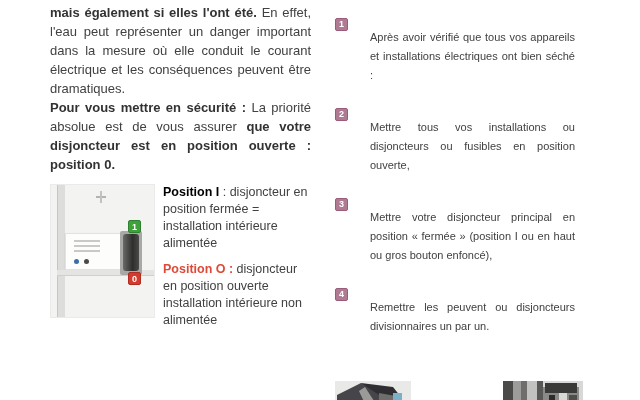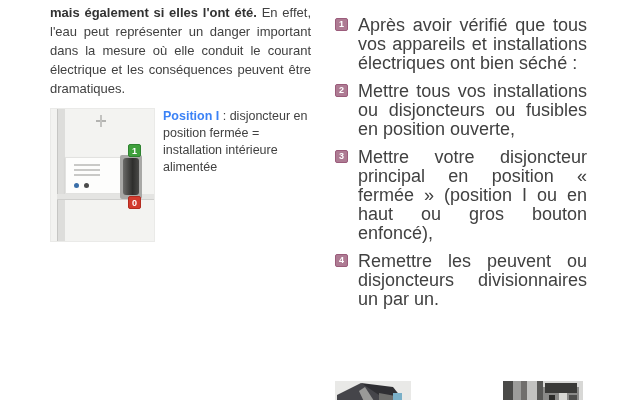--- a/index.html
+++ b/index.html
@@ -46,47 +46,48 @@
   .switch-badge {
     position:absolute; left:77px; width:13px; height:13px; border-radius:2px;
     color:#ffffff; font-size:9px; font-weight:bold; line-height:13px; text-align:center;
   }
   .badge-on  { top:35px; background:#3fa03c; border:1px solid #2e8230; }
   .badge-off { top:87px; background:#d23b2e; border:1px solid #b32b20; }
 
   .captions { position:absolute; left:113px; top:0; width:148px; }
   .caption { margin:0; font-size:12.5px; line-height:17px; text-align:left; }
   .caption + .caption { margin-top:9px; }
-  .green { color:#3b82f6; font-weight:bold; }
+  .green { color:#000000; font-weight:bold; }
   .red   { color:#dd4a38; font-weight:bold; }
 
   
   .steps { margin-top:13px; }
   .step { display:flex; gap:10px; margin-bottom:9px; }
   .step-badge {
     flex:0 0 13px; width:13px; height:13px; margin-top:2px; border-radius:2px;
     background:#ae7b93; border:1.5px solid #9b5c7b;
     color:#ffffff; font-size:9px; font-weight:bold; line-height:11px; text-align:center;
   }
-  .step p { margin:0; font-size:18px; line-height:19px; text-align:justify; }
+  .step p { margin:12px; font-size:11px; line-height:19px; text-align:justify; }
 
   
   .flood-photo { position:absolute; top:381px; height:40px; overflow:hidden; }
   .flood-photo-house  { left:335px; width:76px; }
   .flood-photo-street { left:503px; width:80px; }
 </style>
 </head>
 <body>
 
 <div class="page">
 
   <div class="col col-left">
 
     <p class="para"><span class="b">mais également si elles l'ont été.</span><span> En effet, l'eau peut représenter un danger important dans la mesure où elle conduit le courant électrique et les conséquences peuvent être dramatiques.</span></p>
 
+    <p class="para mt12"><span class="b">Pour vous mettre en sécurité :</span><span> La priorité absolue est de vous assurer </span><span class="b">que votre disjoncteur est en position ouverte : position 0.</span></p>
 
     <div class="figure">
       <div class="photo">
         <div class="rail"></div>
         <div class="screw screw-top"></div>
         <div class="breaker-box">
           <div class="breaker-lines">
               <i></i>
               <i></i>
               <i></i>
@@ -95,20 +96,21 @@
           <span class="dot dot-dark"></span>
         </div>
         <div class="shelf"></div>
         <div class="lever-plate"></div>
         <div class="lever"></div>
         <div class="switch-badge badge-on">1</div>
         <div class="switch-badge badge-off">0</div>
       </div>
       <div class="captions">
         <p class="caption"><span class="green">Position I</span><span> : disjoncteur en position fermée = installation intérieure alimentée</span></p>
+        <p class="caption"><span class="red">Position O :</span><span> disjoncteur en position ouverte installation intérieure non alimentée</span></p>
       </div>
     </div>
 
 
   </div>
 
   <div class="col col-right">
 
 
     <div class="steps">

